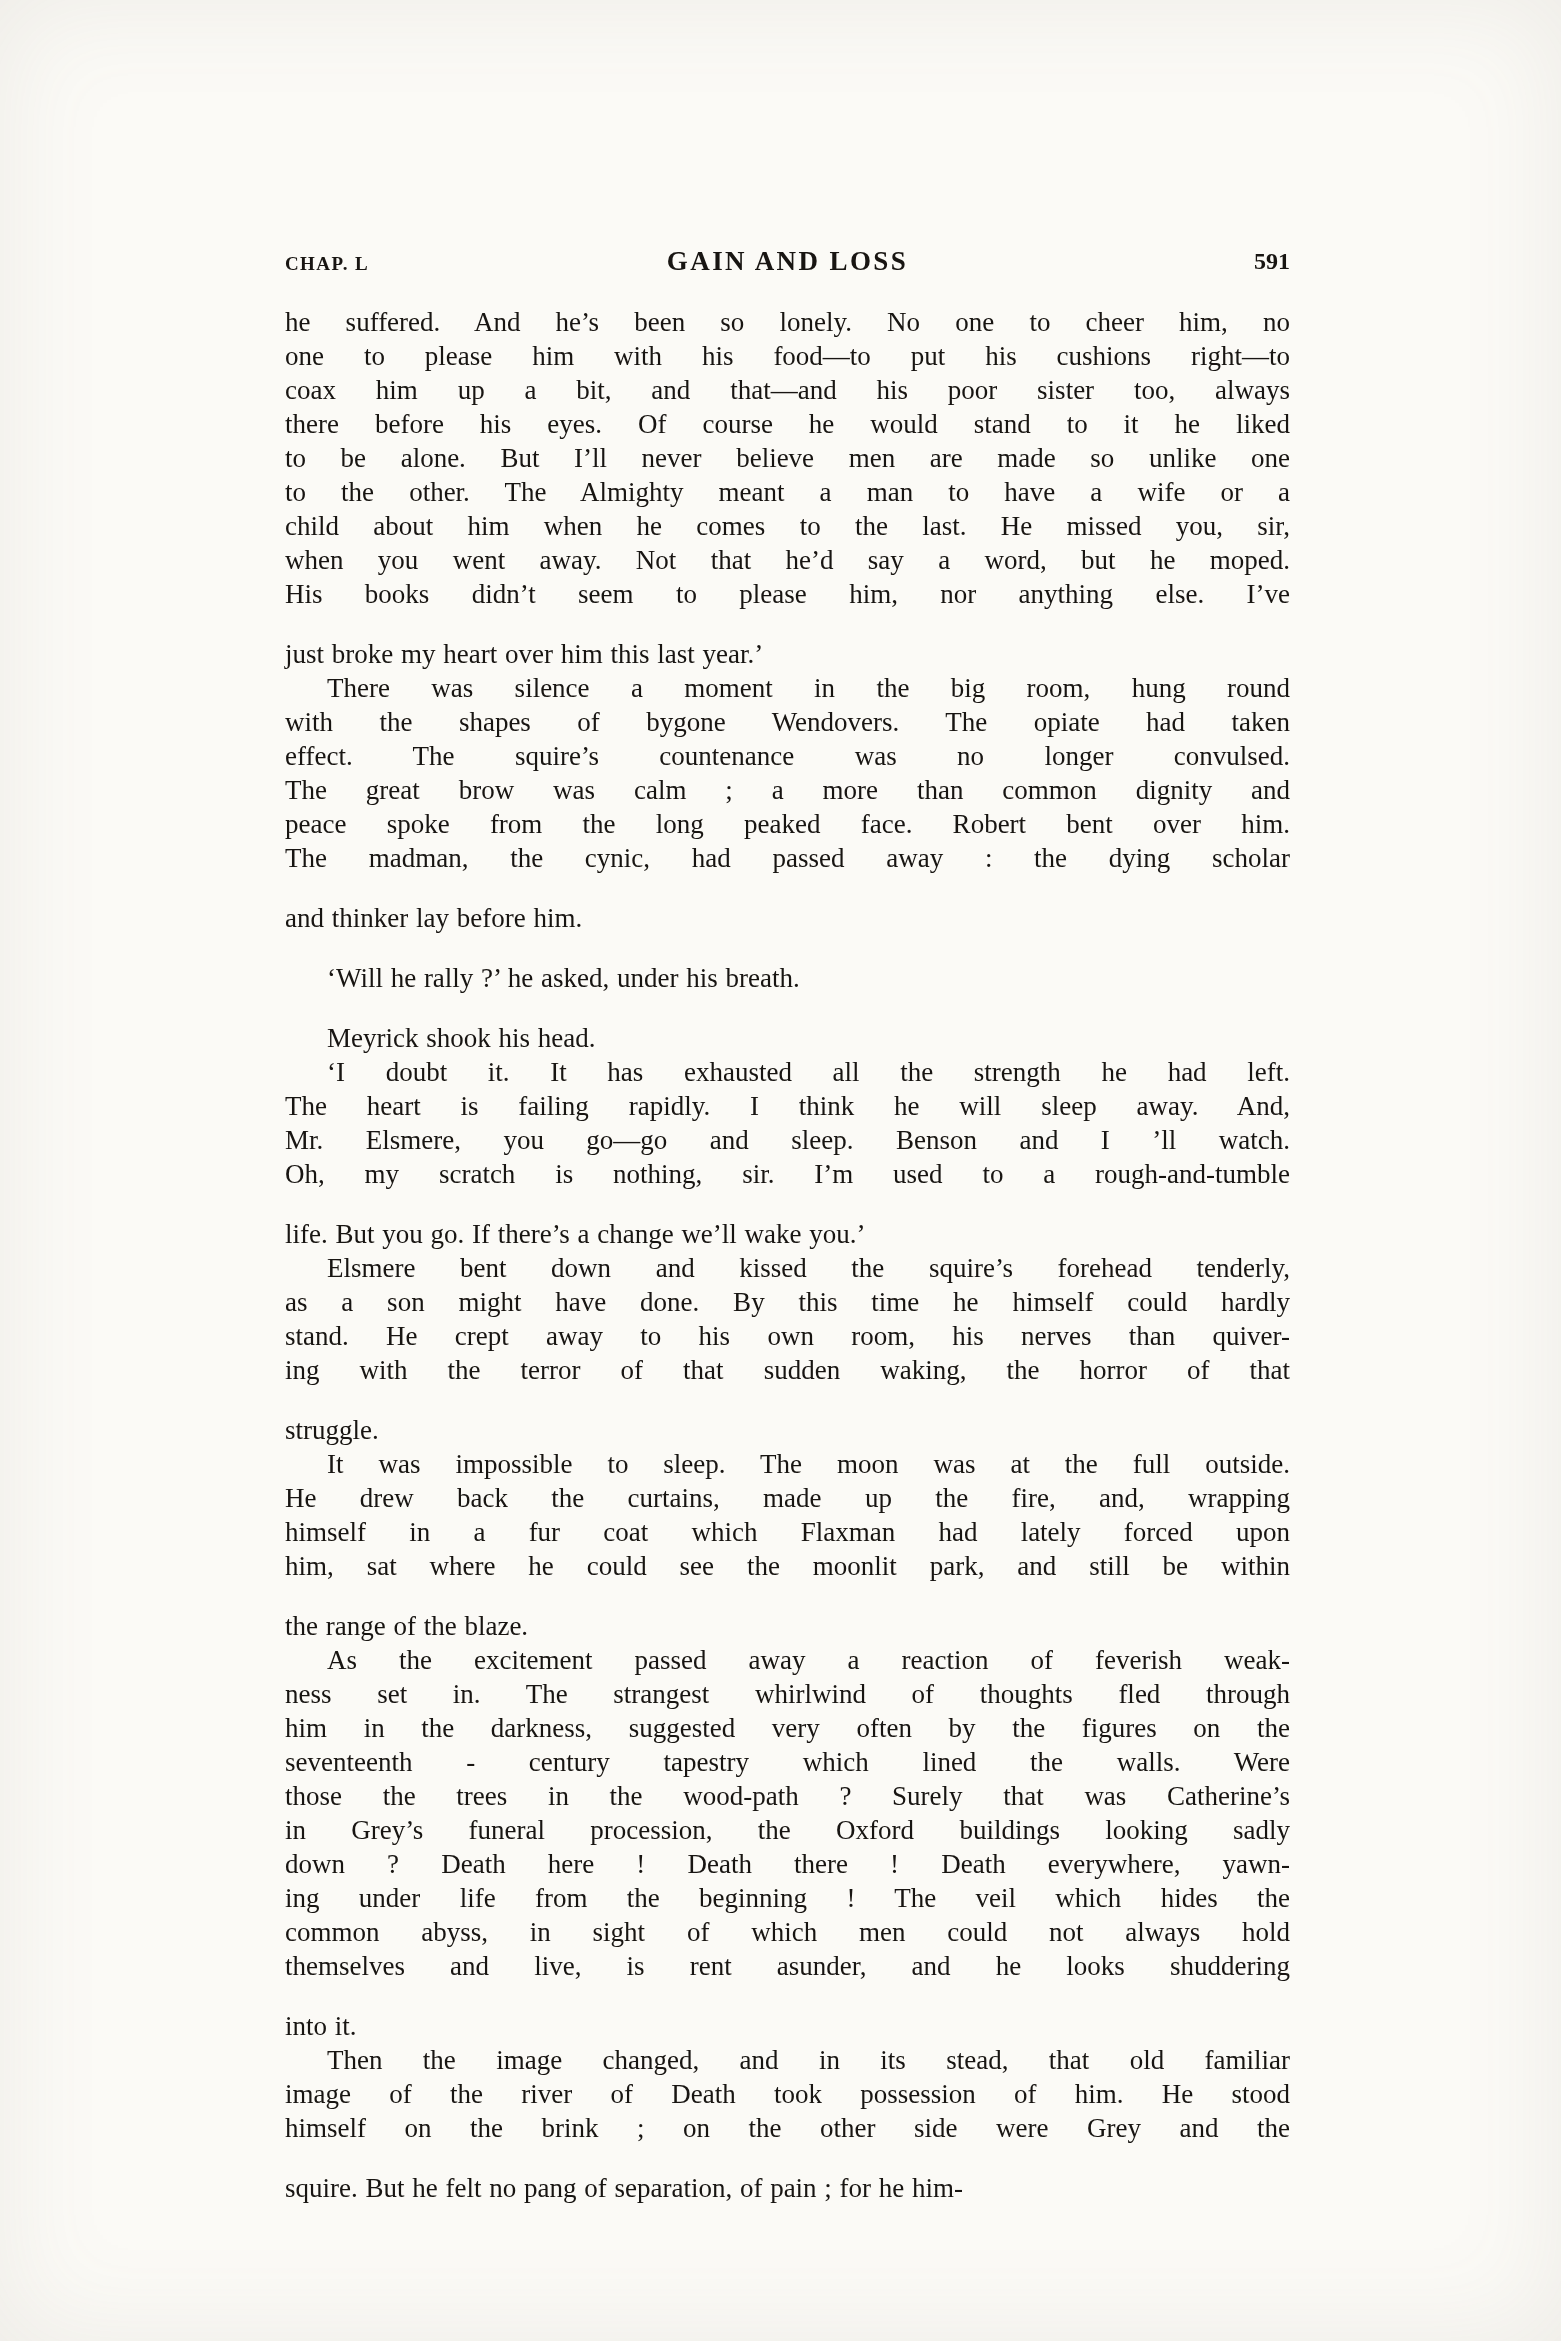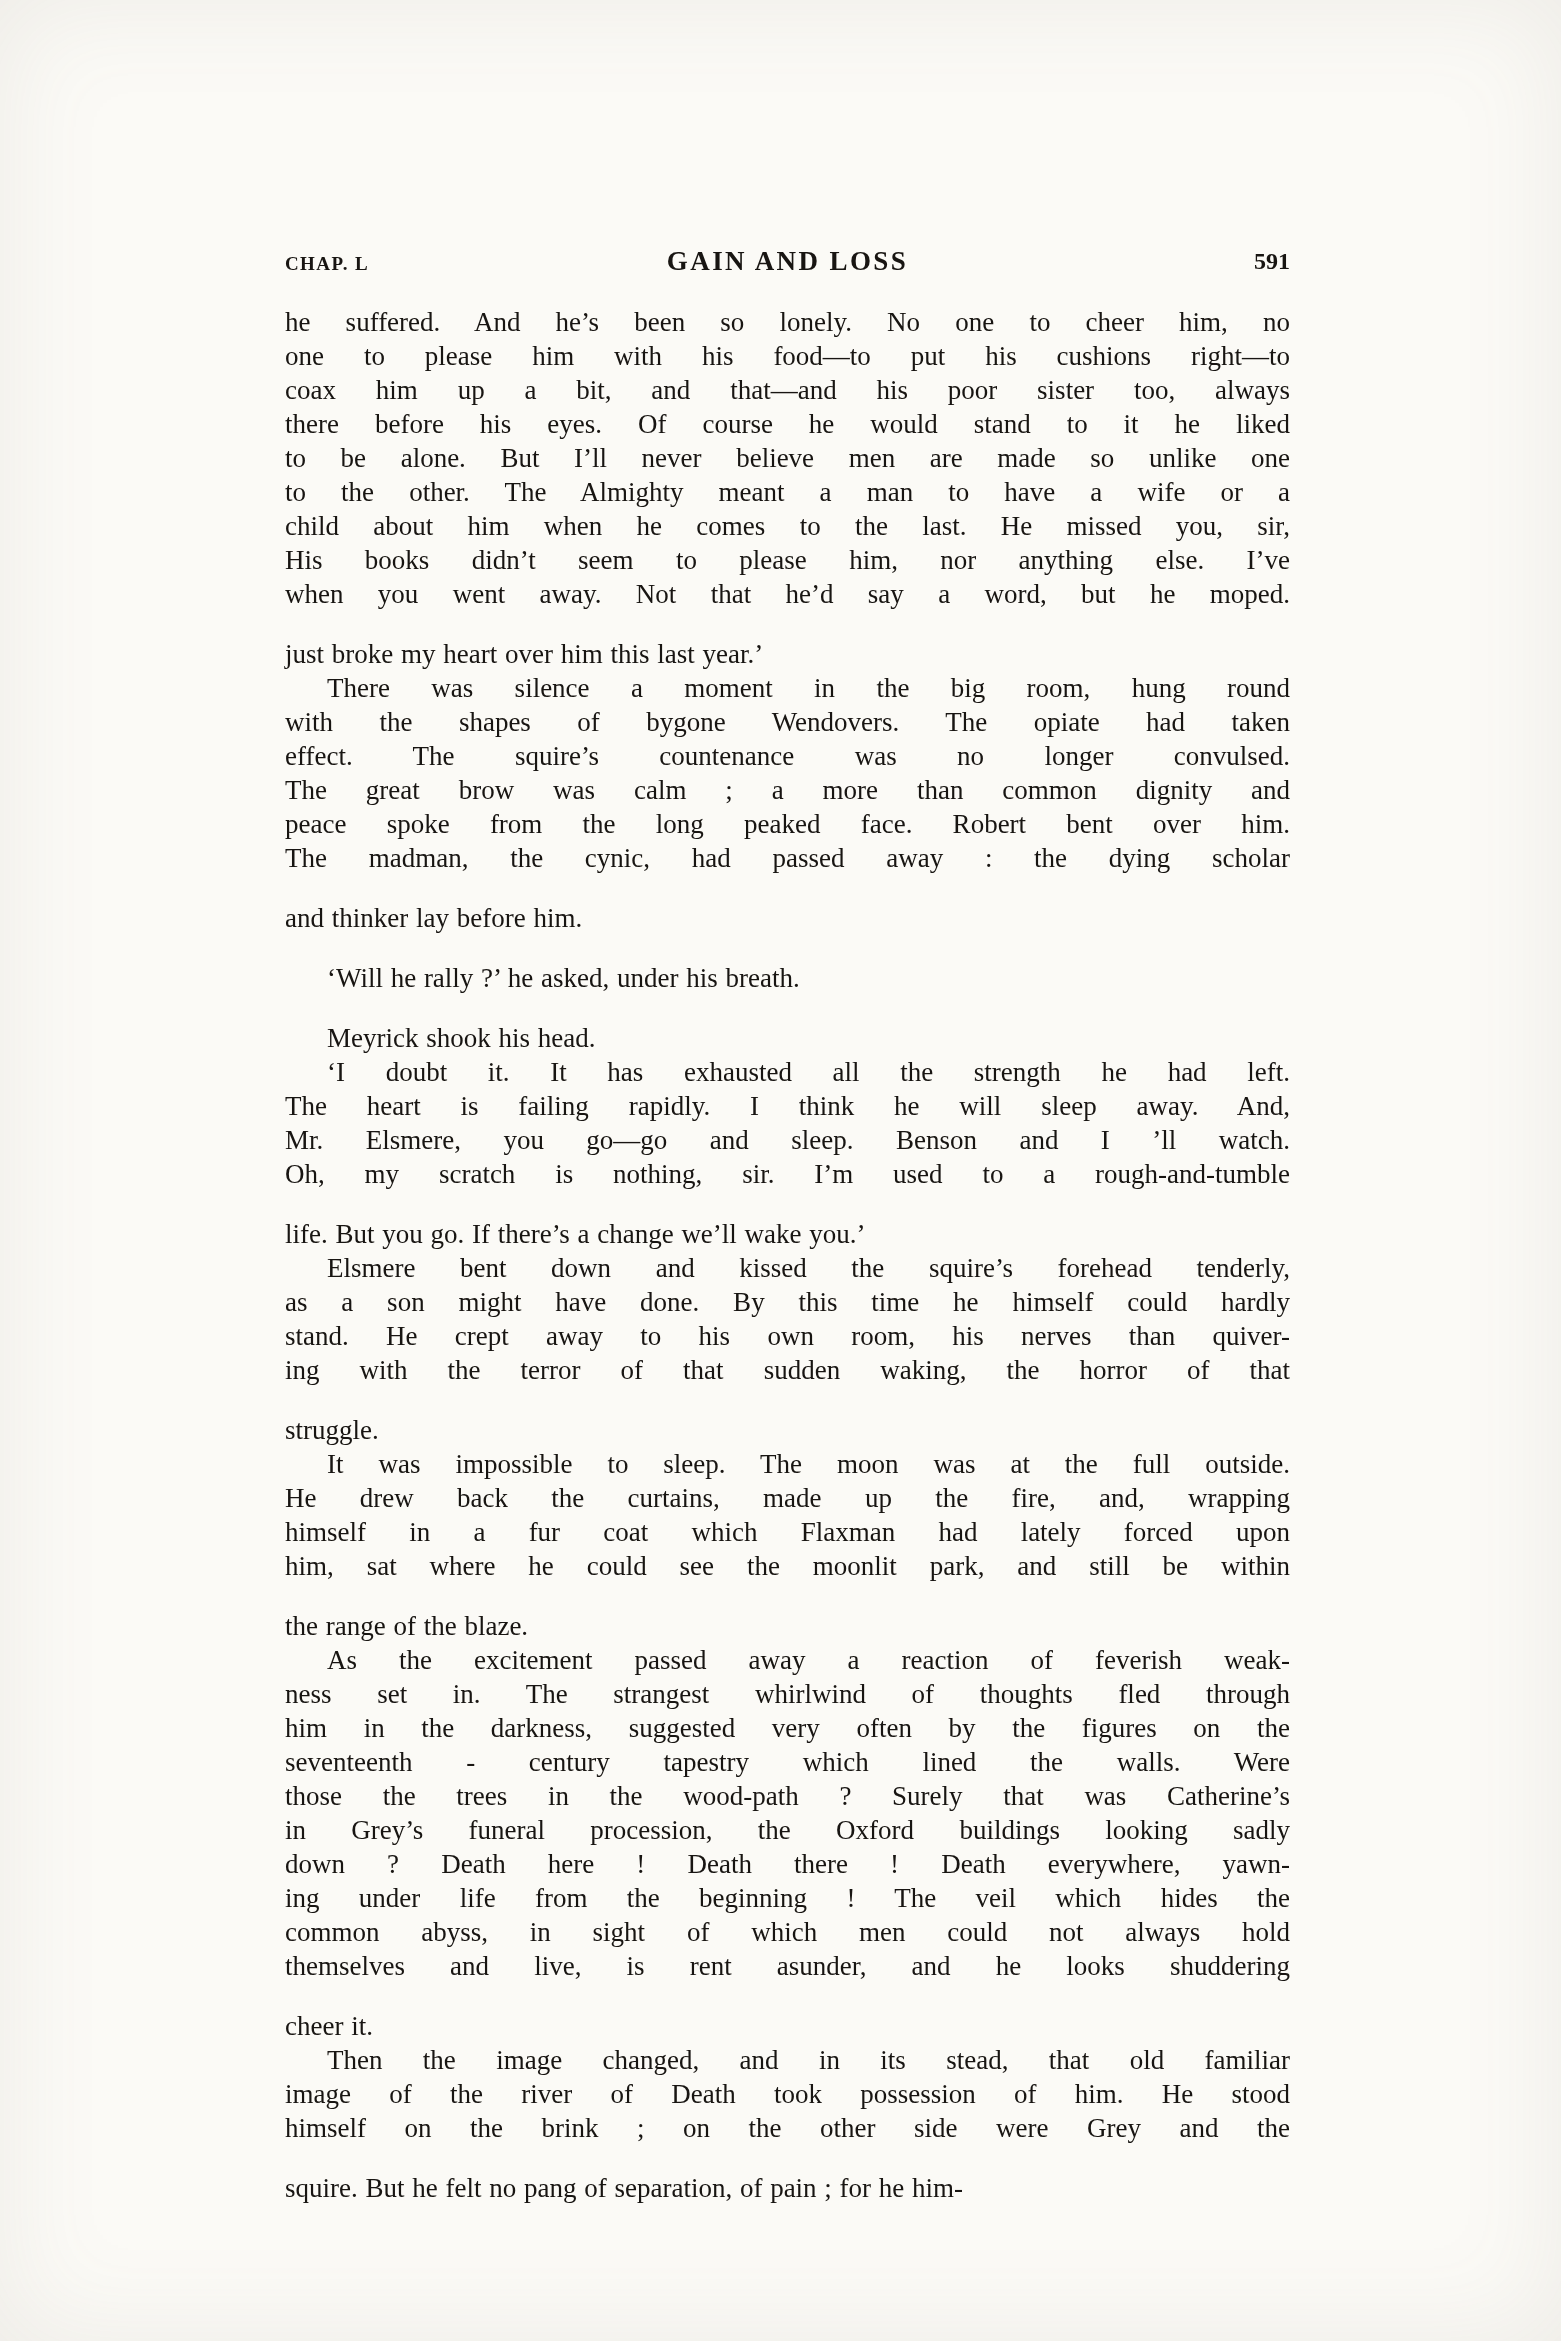--- a/index.html
+++ b/index.html
@@ -91,22 +91,22 @@
   </div>
   <div class="text-block">
       <div class="paragraph">
         <div class="line">he suffered.  And he’s been so lonely.  No one to cheer him, no</div>
         <div class="line">one to please him with his food—to put his cushions right—to</div>
         <div class="line">coax him up a bit, and that—and his poor sister too, always</div>
         <div class="line">there before his eyes.  Of course he would stand to it he liked</div>
         <div class="line">to be alone.  But I’ll never believe men are made so unlike one</div>
         <div class="line">to the other.  The Almighty meant a man to have a wife or a</div>
         <div class="line">child about him when he comes to the last.  He missed you, sir,</div>
+        <div class="line">when you went away.  Not that he’d say a word, but he moped.</div>
         <div class="line">His books didn’t seem to please him, nor anything else.  I’ve</div>
-        <div class="line">when you went away.  Not that he’d say a word, but he moped.</div>
         <div class="line last">just broke my heart over him this last year.’</div>
       </div>
       <div class="paragraph indent">
         <div class="line">There was silence a moment in the big room, hung round</div>
         <div class="line">with the shapes of bygone Wendovers.  The opiate had taken</div>
         <div class="line">effect.  The squire’s countenance was no longer convulsed.</div>
         <div class="line">The great brow was calm ; a more than common dignity and</div>
         <div class="line">peace spoke from the long peaked face.  Robert bent over him.</div>
         <div class="line">The madman, the cynic, had passed away : the dying scholar</div>
         <div class="line last">and thinker lay before him.</div>
@@ -142,21 +142,21 @@
         <div class="line">As the excitement passed away a reaction of feverish weak-</div>
         <div class="line">ness set in.  The strangest whirlwind of thoughts fled through</div>
         <div class="line">him in the darkness, suggested very often by the figures on the</div>
         <div class="line">seventeenth - century tapestry which lined the walls.  Were</div>
         <div class="line">those the trees in the wood-path ?  Surely that was Catherine’s</div>
         <div class="line">in Grey’s funeral procession, the Oxford buildings looking sadly</div>
         <div class="line">down ?  Death here !  Death there !  Death everywhere, yawn-</div>
         <div class="line">ing under life from the beginning !  The veil which hides the</div>
         <div class="line">common abyss, in sight of which men could not always hold</div>
         <div class="line">themselves and live, is rent asunder, and he looks shuddering</div>
-        <div class="line last">cheer it.</div>
+        <div class="line last">into it.</div>
       </div>
       <div class="paragraph indent">
         <div class="line">Then the image changed, and in its stead, that old familiar</div>
         <div class="line">image of the river of Death took possession of him.  He stood</div>
         <div class="line">himself on the brink ; on the other side were Grey and the</div>
         <div class="line last">squire.  But he felt no pang of separation, of pain ; for he him-</div>
       </div>
     </div>
 </div>
 

